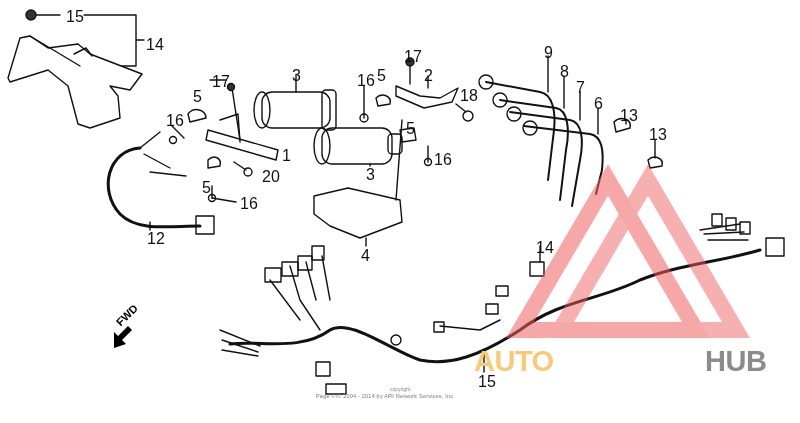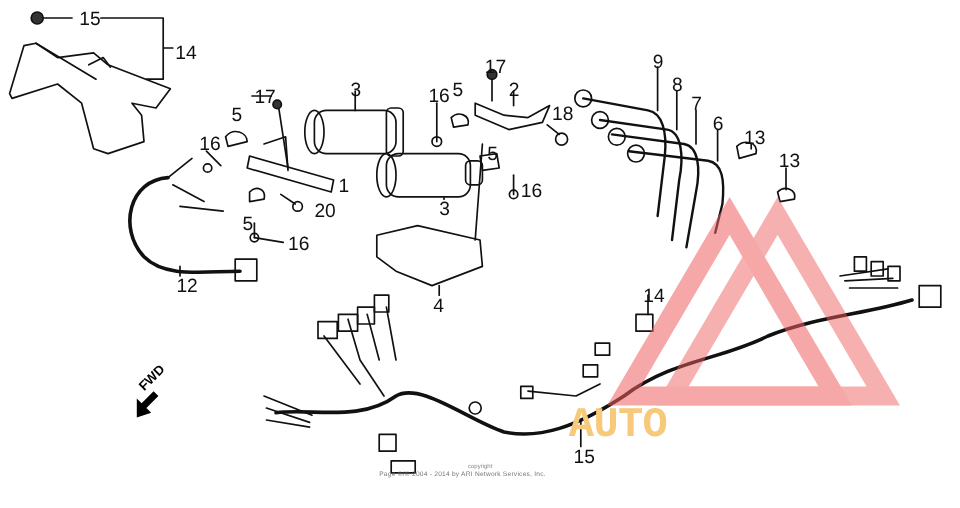--- a/index.html
+++ b/index.html
@@ -2,21 +2,21 @@
 <html><head>
 <meta charset="utf-8">
 <style>
   html,body{margin:0;padding:0;background:#fff;}
   #stage{position:relative;width:800px;height:423px;overflow:hidden;background:#fff;font-family:"Liberation Sans",sans-serif;}
   svg{position:absolute;left:0;top:0;}
   .lbl{position:absolute;font-family:"Liberation Sans",sans-serif;font-size:16px;color:#111;line-height:1;white-space:nowrap;}
   .copy{position:absolute;left:316px;top:393px;font-size:5.5px;color:#777;letter-spacing:0.2px;font-family:"Liberation Sans",sans-serif;}
   .copy2{position:absolute;left:390px;top:386px;font-size:5px;color:#888;font-family:"Liberation Sans",sans-serif;}
   .fwd{position:absolute;left:118px;top:318px;transform:rotate(-45deg);transform-origin:left center;font-weight:bold;font-size:11px;color:#000;font-family:"Liberation Sans",sans-serif;}
-  .wm{position:absolute;top:337px;font-family:Liberation Mono, monospace;font-weight:bold;font-size:35px;letter-spacing:-0.5px;line-height:1;}
+  .wm{position:absolute;top:347px;font-family:Liberation Sans, sans-serif;font-weight:bold;font-size:29px;letter-spacing:-0.5px;line-height:1;}
   #wm1{left:474px;color:#f7c97a;}
   #wm2{left:586px;color:#f5a0a0;}
   #wm3{left:705px;color:#8c8c8c;}
 </style>
 </head>
 <body>
 
 <div id="stage">
   <svg width="800" height="423" viewBox="0 0 800 423">
     <g fill="none" stroke="#111" stroke-width="1.4" stroke-linejoin="round" stroke-linecap="round">
@@ -151,13 +151,14 @@
   <div class="lbl" style="left:147px;top:231px">12</div>
   <div class="lbl" style="left:361px;top:248px">4</div>
   <div class="lbl" style="left:536px;top:240px">14</div>
   <div class="lbl" style="left:478px;top:374px">15</div>
 
   <div class="fwd">FWD</div>
   <div class="copy2">copyright</div>
   <div class="copy">Page ©/© 2004 - 2014 by ARI Network Services, Inc.</div>
 
   <div class="wm" id="wm1">AUTO</div>
+  <div class="wm" id="wm3">HUB</div>
 </div>
 
 </body></html>

